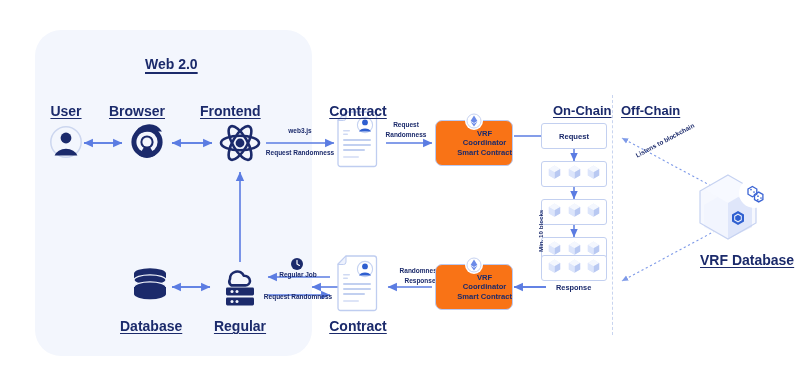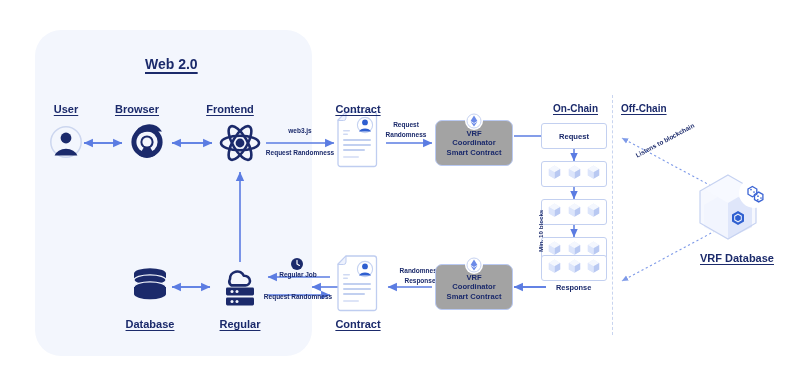--- a/index.html
+++ b/index.html
@@ -23,46 +23,46 @@
 
   
   .section-title{
     font-size:14px;font-weight:700;color:#1b2a6b;
     text-decoration:underline;text-underline-offset:3px;
     text-decoration-thickness:2px;
     white-space:nowrap;
   }
   
   .node-label{
-    font-size:11px;font-weight:700;color:#1b2a6b;
+    font-size:14px;font-weight:700;color:#1b2a6b;
     text-decoration:underline;text-underline-offset:2px;
     text-decoration-thickness:1.3px;
     white-space:nowrap;text-align:center;
   }
   .edge-label{
     font-size:6.5px;font-weight:700;color:#1b2a6b;
     white-space:nowrap;text-align:center;line-height:1.45;
   }
   .chain-label{
-    font-size:10px;font-weight:700;color:#1b2a6b;
+    font-size:13px;font-weight:700;color:#1b2a6b;
     text-decoration:underline;text-underline-offset:2px;
     text-decoration-thickness:1.2px;white-space:nowrap;
   }
 
   
   svg.ov{position:absolute;left:0;top:0;width:800px;height:386px;overflow:visible;pointer-events:none;}
 
   
   .vrf-box{
     position:absolute;
     width:78px;height:46px;
     border:1.2px solid #b9c9f2;
     border-radius:7px;
-    background:#a3a3a3;
-    display:flex;align-items:center;justify-content:center;
+    background:#f97316;
+    display:flex;align-items:center;justify-content:flex-end;
     text-align:center;
     font-size:7.6px;font-weight:700;color:#1b2a6b;
     line-height:1.25;
     box-sizing:border-box;
   }
   .eth-badge{
     position:absolute;left:50%;top:-9px;transform:translateX(-50%);
     width:18px;height:18px;border-radius:50%;
     background:#ffffff;display:flex;align-items:center;justify-content:center;
   }

